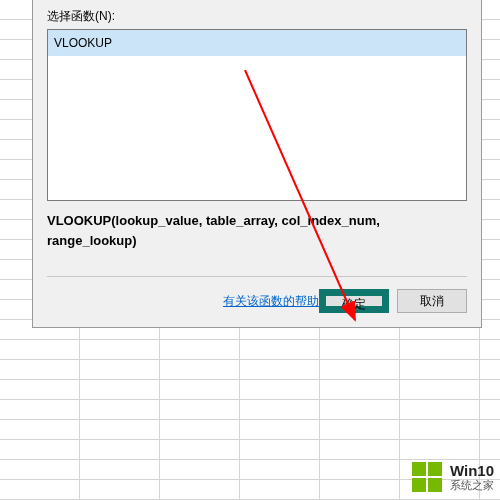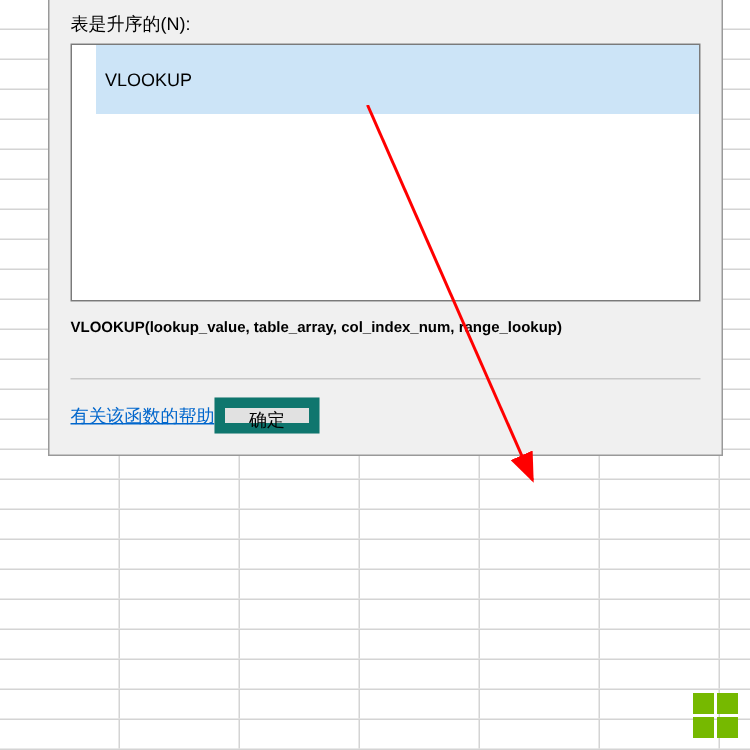--- a/index.html
+++ b/index.html
@@ -44,48 +44,47 @@
     }
     .function-list {
       background: #fff;
       border: 1px solid #7a7a7a;
       height: 172px;
       width: 100%;
       font-size: 12px;
       overflow: hidden;
     }
     .function-list .item {
-      padding: 16px 6px;
-      margin-left: 16px;
+      padding: 6px 6px;
     }
     .function-list .item.selected {
       background: #cce4f7;
     }
     .signature {
       margin-top: 10px;
       font-weight: bold;
-      font-size: 10px;
+      font-size: 13px;
       color: #000;
       line-height: 1.5;
     }
     .description {
       margin-top: 8px;
       font-size: 12px;
       color: #000;
       line-height: 1.6;
     }
     .divider {
       margin-top: 26px;
       border: none;
       border-top: 1px solid #c8c8c8;
     }
     .bottom-row {
       display: flex;
       align-items: center;
-      justify-content: flex-start;
+      justify-content: flex-end;
       margin-top: 12px;
     }
     .help-link {
       color: #0066cc;
       text-decoration: underline;
       font-size: 12px;
       cursor: pointer;
     }
     .buttons {
       display: flex;
@@ -371,48 +370,53 @@
       <div class="cell"></div>
       <div class="cell"></div>
       <div class="cell"></div>
       <div class="cell"></div>
       <div class="cell"></div>
       <div class="cell"></div>
     </div>
 </div>
 
 <div class="dialog">
-  <div class="label-select">表是升序的(N):</div>
+  <div class="label-select">选择函数(N):</div>
 
   <div class="function-list">
     <div class="item selected">VLOOKUP</div>
   </div>
 
   <div class="signature">VLOOKUP(lookup_value, table_array, col_index_num, range_lookup)</div>
 
 
   <hr class="divider">
 
   <div class="bottom-row">
     <a class="help-link">有关该函数的帮助</a>
     <div class="buttons">
       <button class="btn primary">确定</button>
+      <button class="btn">取消</button>
     </div>
   </div>
 </div>
 
 <svg class="arrow-annotation" width="150" height="280">
   <defs>
     <marker id="arrowhead" markerWidth="10" markerHeight="8" refX="9" refY="4" orient="auto">
       <polygon points="0 0, 10 4, 0 8" fill="#ff0000"></polygon>
     </marker>
   </defs>
   <line x1="10" y1="0" x2="120" y2="250" stroke="#ff0000" stroke-width="2" marker-end="url(#arrowhead)"></line>
 </svg>
 
 <div class="watermark">
   <div class="wm-logo">
     <span></span>
       <span></span>
       <span></span>
       <span></span>
   </div>
+  <div class="wm-text">
+    <div class="t1">Win10</div>
+    <div class="t2">系统之家</div>
+  </div>
 </div>
 
 </body></html>

